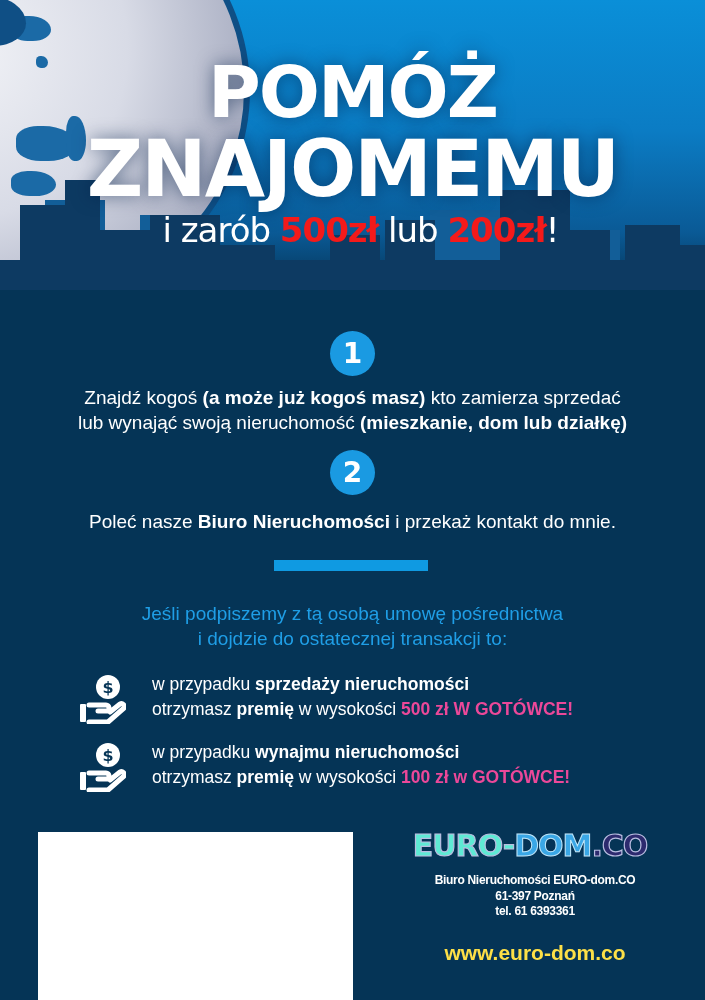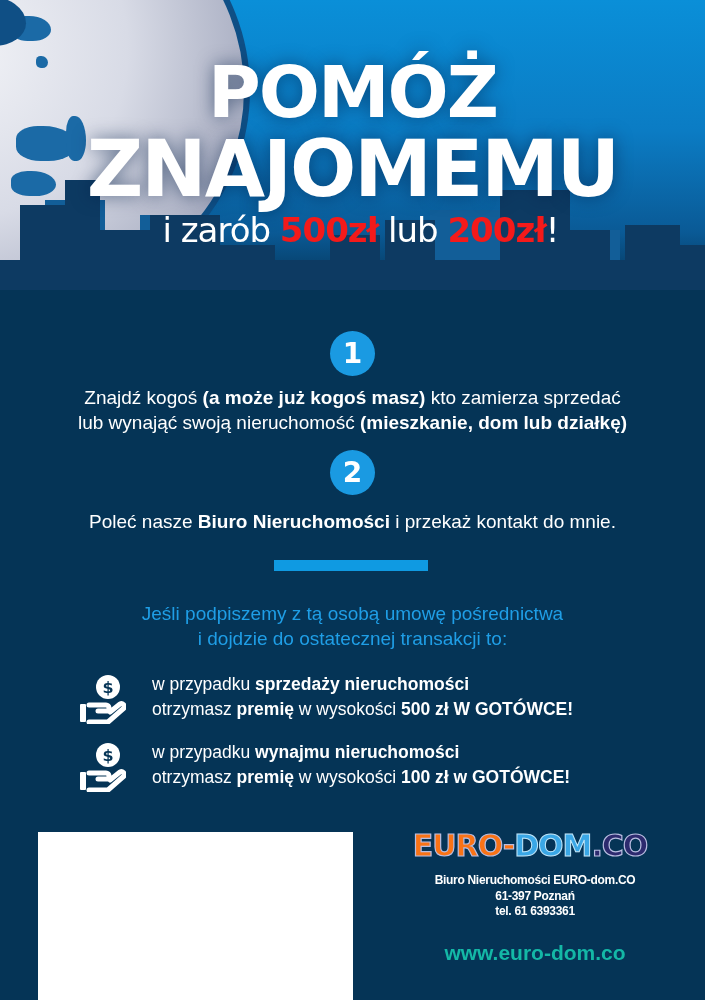--- a/index.html
+++ b/index.html
@@ -40,32 +40,32 @@
   .divider { position:absolute; left:274px; top:560px; width:154px; height:11px; background:#0f9ae2; }
 
   .cond { position:absolute; top:601px; left:0; width:705px; text-align:center; font-size:19px; line-height:25px; color:#1f9ee6; }
 
   .reward { position:absolute; left:80px; width:600px; height:56px; }
   .r1 { top:672px; }
   .r2 { top:740px; }
   .reward-icon { position:absolute; left:0; top:2px; width:46px; height:50px; }
   .reward-text { position:absolute; left:72px; top:0; font-size:17.5px; line-height:25px; color:#fff; white-space:nowrap; }
   .reward-text b { font-weight:bold; }
-  .reward-text .accent { color:#ffffff; font-weight:bold; }
+  .reward-text .accent { color:#ec4899; font-weight:bold; }
 
   .whitebox { position:absolute; left:38px; top:832px; width:315px; height:175px; background:#fff; }
 
   .logo { position:absolute; left:390px; top:829px; width:280px; height:34px; font-family:"DejaVu Sans", sans-serif;
     font-weight:bold; font-size:30px; letter-spacing:-1px; text-align:center; line-height:34px; }
-  .logo .euro { color:#f97316; -webkit-text-stroke:1.2px #b9bde0; }
+  .logo .euro { color:#5eead4; -webkit-text-stroke:1.2px #b9bde0; }
   .logo .dom { color:#3aa7e6; -webkit-text-stroke:1px #bfe6fa; }
   .logo .co { color:#2d2a6e; -webkit-text-stroke:1.2px #b9bde0; }
 
   .contact { position:absolute; left:395px; top:873px; width:280px; text-align:center; font-size:12px; font-weight:bold; line-height:15.5px; color:#fff; letter-spacing:-0.3px; }
-  .website { position:absolute; left:395px; top:941px; width:280px; text-align:center; font-size:21px; font-weight:bold; color:#14b8a6; }
+  .website { position:absolute; left:395px; top:941px; width:280px; text-align:center; font-size:21px; font-weight:bold; color:#fde047; }
 </style>
 </head>
 <body>
 
 <div class="poster">
 
   <div class="hero">
     <div class="globe">
       <div class="land" style="left:175px;top:130px;width:40px;height:25px;"></div>
       <div class="land" style="left:180px;top:240px;width:60px;height:35px;"></div>

